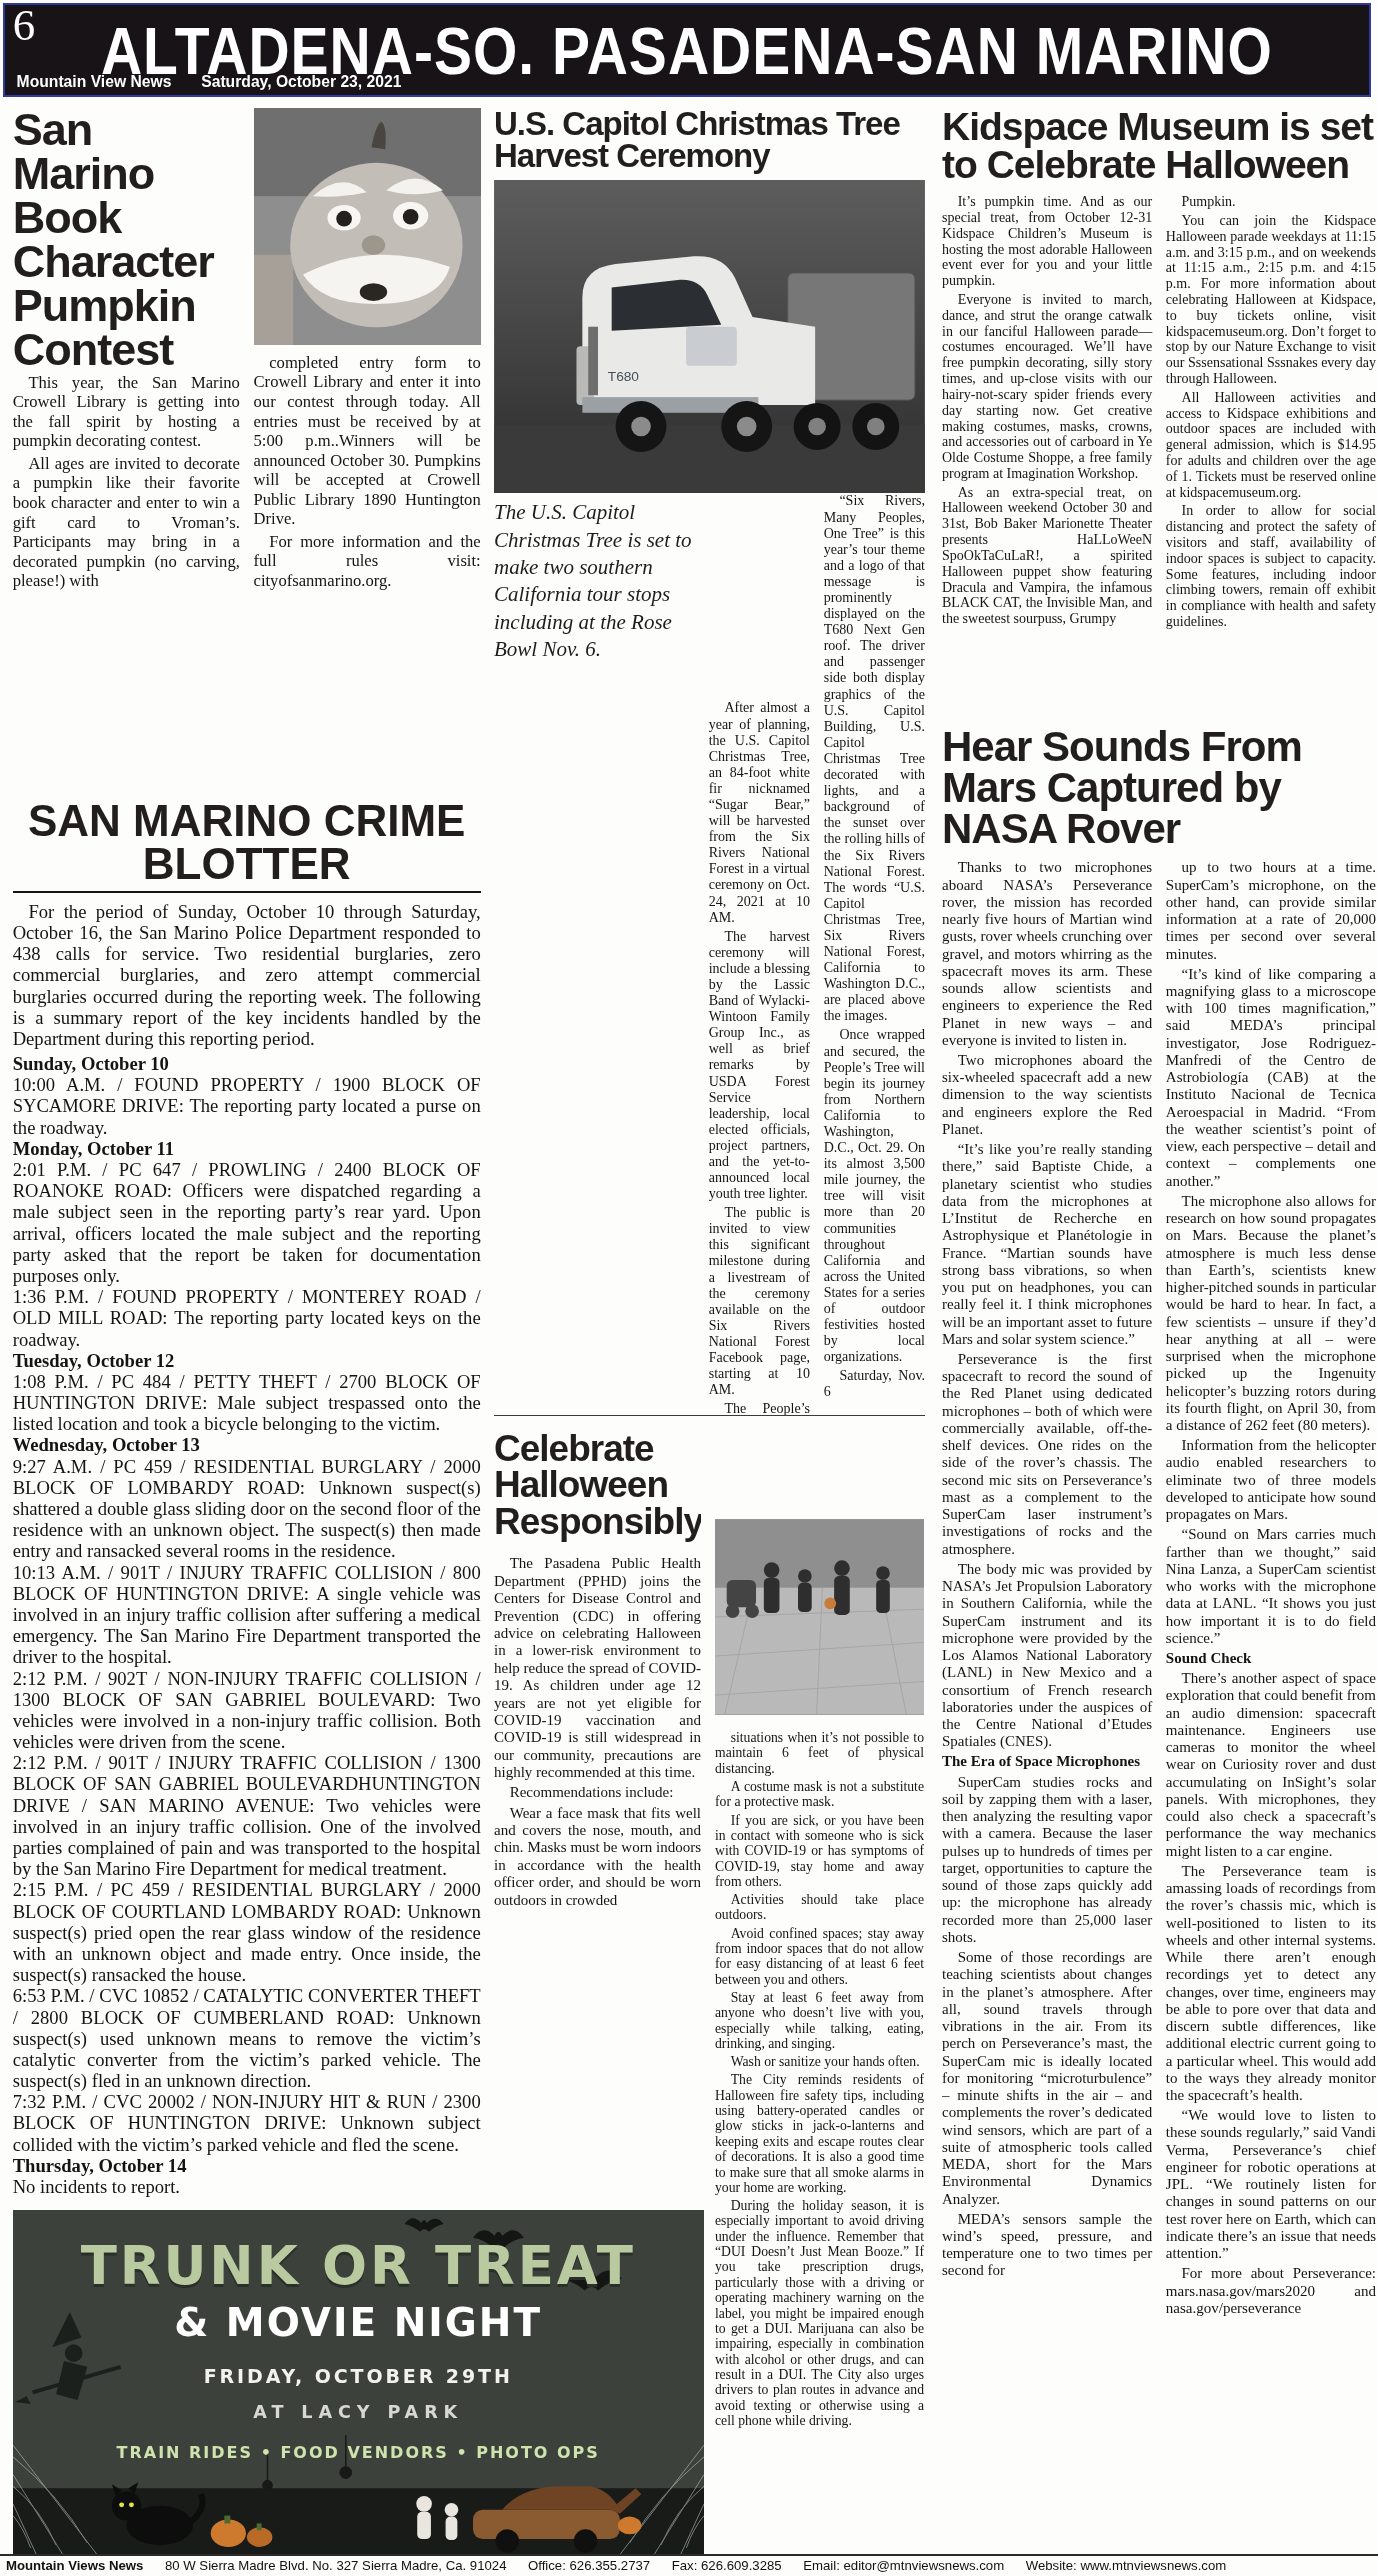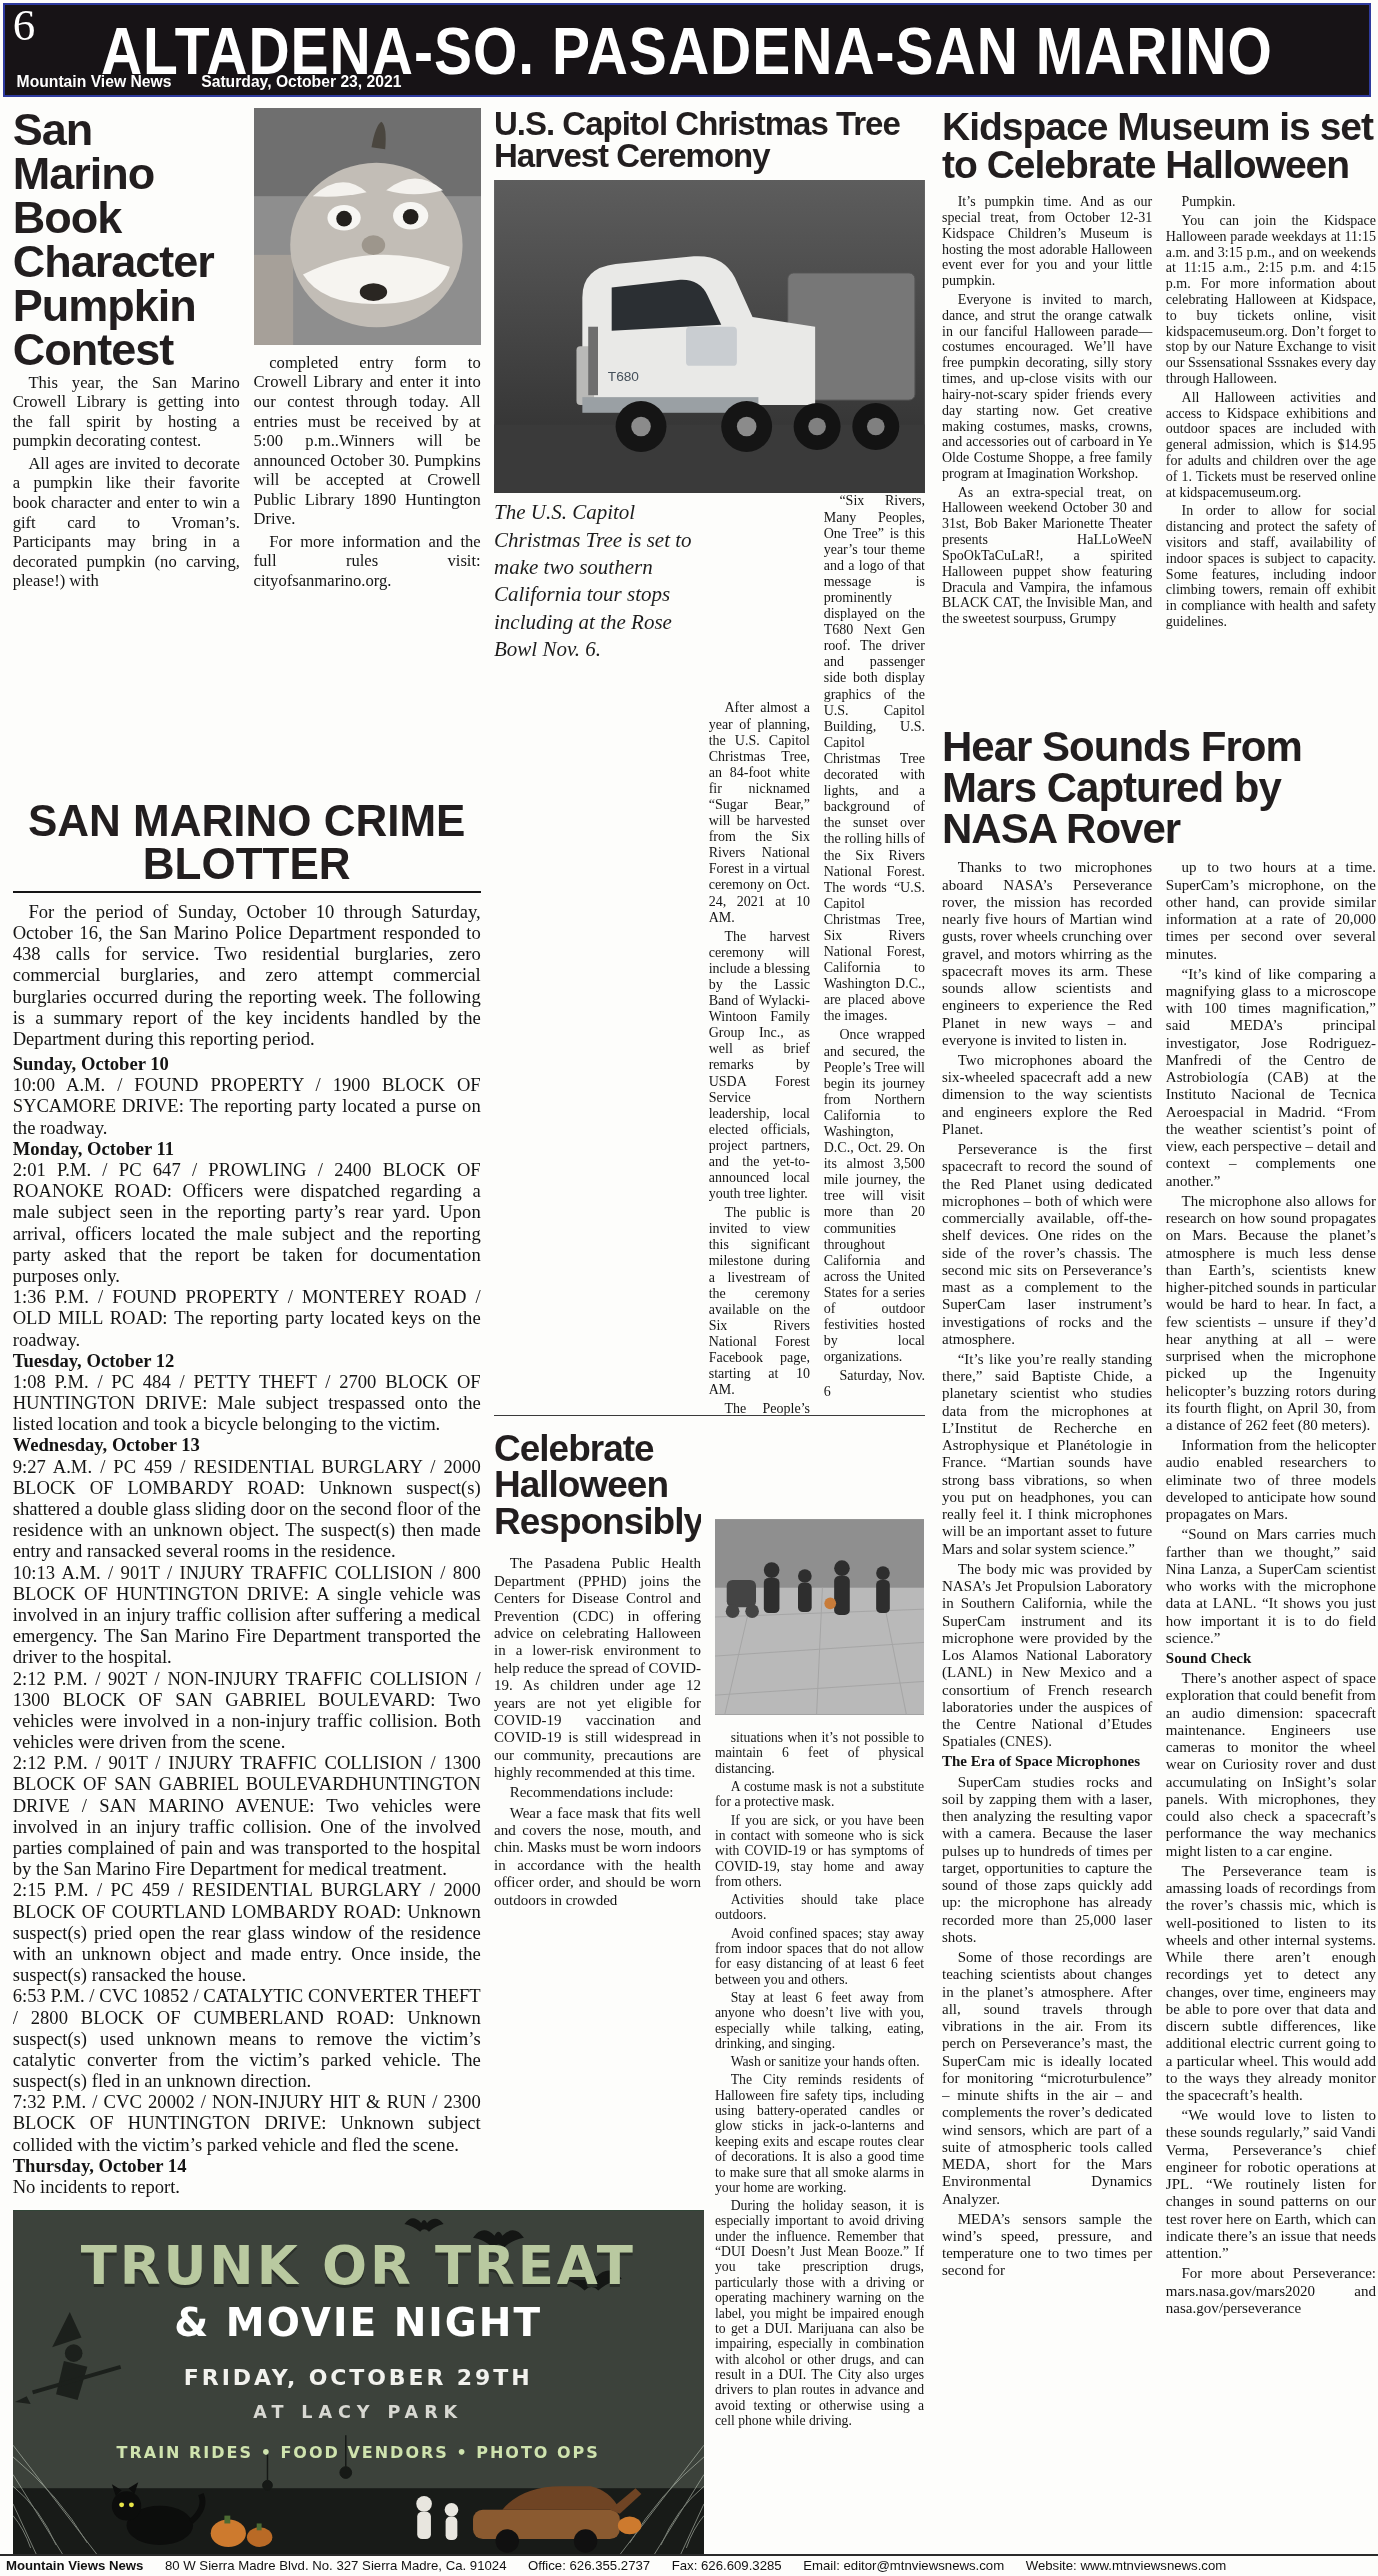--- a/index.html
+++ b/index.html
@@ -59,21 +59,21 @@
   #poster{
     left:12.7px;top:2210px;width:691px;height:345px;background:#14532d;
     font-family:"DejaVu Sans",sans-serif;color:#fff;
   }
   #poster .layer{position:absolute;left:0;top:0;width:100%;height:100%;}
   #poster .ptitle{
     position:absolute;left:0;right:0;top:25.4px;text-align:center;font-weight:700;font-size:53px;
     color:#b9c9a0;letter-spacing:2.9px;text-shadow:0 2.9px 0 #2a2f29;
   }
   #poster .ptitle2{position:absolute;left:0;right:0;top:90px;text-align:center;font-weight:700;font-size:39px;color:#fff;letter-spacing:2px;}
-  #poster .pdate{position:absolute;left:0;right:0;top:155px;text-align:center;font-weight:700;font-size:22px;color:#f2f2ee;letter-spacing:2.9px;}
+  #poster .pdate{position:absolute;left:0;right:0;top:155px;text-align:center;font-weight:700;font-size:19px;color:#f2f2ee;letter-spacing:2.9px;}
   #poster .ploc{position:absolute;left:0;right:0;top:192px;text-align:center;font-weight:700;font-size:17.6px;color:#d8d8d2;letter-spacing:5.9px;}
   #poster .ptag{position:absolute;left:0;right:0;top:233px;text-align:center;font-weight:700;font-size:16px;color:#cfe3ae;letter-spacing:2px;}
   
   #footer{
     position:absolute;left:0;top:2554px;width:1378px;height:21.5px;border-top:2px solid #2b2b2b;
     font-family:"Liberation Sans",sans-serif;font-size:13.2px;color:#111;
     display:flex;align-items:center;gap:21.5px;padding-left:5.9px;box-sizing:border-box;white-space:nowrap;
   }
   #footer .paper{font-weight:700;}
 </style>
@@ -262,22 +262,22 @@
   </div>
 </section>
 
 <section id="mars">
   <h2 class="headline">Hear Sounds From Mars Captured by NASA Rover</h2>
   <div class="cols">
     <div class="col body">
       <div>
           <p>Thanks to two microphones aboard NASA’s Perseverance rover, the mission has recorded nearly five hours of Martian wind gusts, rover wheels crunching over gravel, and motors whirring as the spacecraft moves its arm. These sounds allow scientists and engineers to experience the Red Planet in new ways – and everyone is invited to listen in.</p>
           <p>Two microphones aboard the six-wheeled spacecraft add a new dimension to the way scientists and engineers explore the Red Planet.</p>
+          <p>“It’s like you’re really standing there,” said Baptiste Chide, a planetary scientist who studies data from the microphones at L’Institut de Recherche en Astrophysique et Planétologie in France. “Martian sounds have strong bass vibrations, so when you put on headphones, you can really feel it. I think microphones will be an important asset to future Mars and solar system science.”</p>
           <p>Perseverance is the first spacecraft to record the sound of the Red Planet using dedicated microphones – both of which were commercially available, off-the-shelf devices. One rides on the side of the rover’s chassis. The second mic sits on Perseverance’s mast as a complement to the SuperCam laser instrument’s investigations of rocks and the atmosphere.</p>
-          <p>“It’s like you’re really standing there,” said Baptiste Chide, a planetary scientist who studies data from the microphones at L’Institut de Recherche en Astrophysique et Planétologie in France. “Martian sounds have strong bass vibrations, so when you put on headphones, you can really feel it. I think microphones will be an important asset to future Mars and solar system science.”</p>
           <p>The body mic was provided by NASA’s Jet Propulsion Laboratory in Southern California, while the SuperCam instrument and its microphone were provided by the Los Alamos National Laboratory (LANL) in New Mexico and a consortium of French research laboratories under the auspices of the Centre National d’Etudes Spatiales (CNES).</p>
         </div>
       <p class="subhead">The Era of Space Microphones</p>
       <div>
           <p>SuperCam studies rocks and soil by zapping them with a laser, then analyzing the resulting vapor with a camera. Because the laser pulses up to hundreds of times per target, opportunities to capture the sound of those zaps quickly add up: the microphone has already recorded more than 25,000 laser shots.</p>
           <p>Some of those recordings are teaching scientists about changes in the planet’s atmosphere. After all, sound travels through vibrations in the air. From its perch on Perseverance’s mast, the SuperCam mic is ideally located for monitoring “microturbulence” – minute shifts in the air – and complements the rover’s dedicated wind sensors, which are part of a suite of atmospheric tools called MEDA, short for the Mars Environmental Dynamics Analyzer.</p>
           <p>MEDA’s sensors sample the wind’s speed, pressure, and temperature one to two times per second for</p>
         </div>
     </div>
     <div class="col body">

